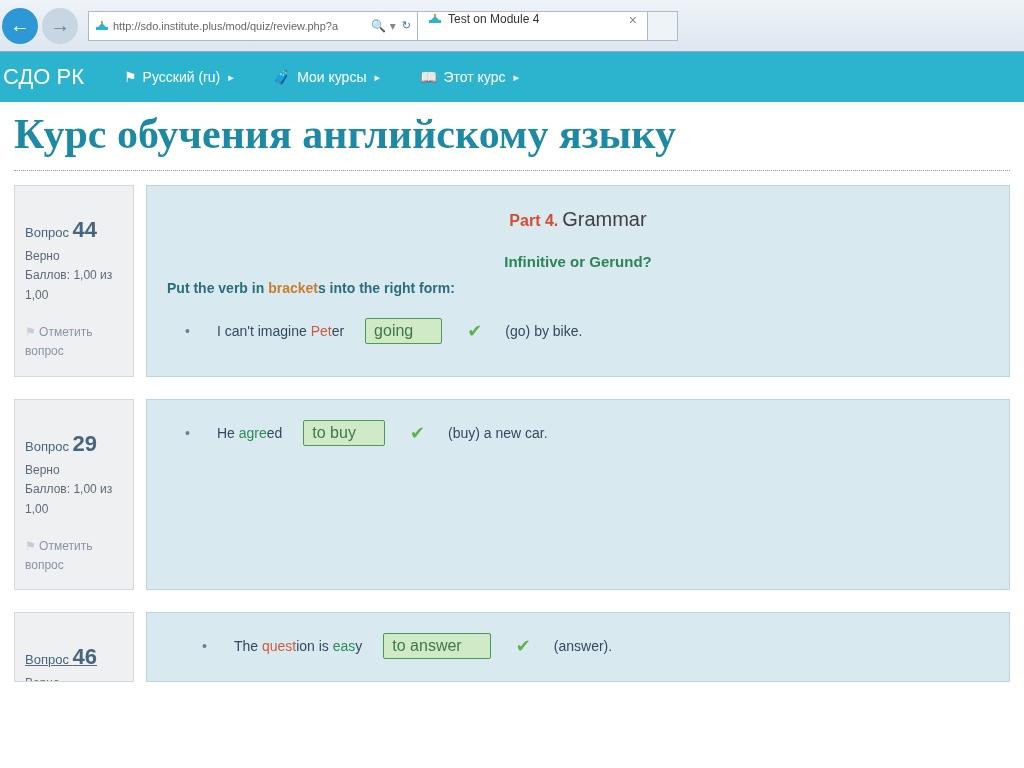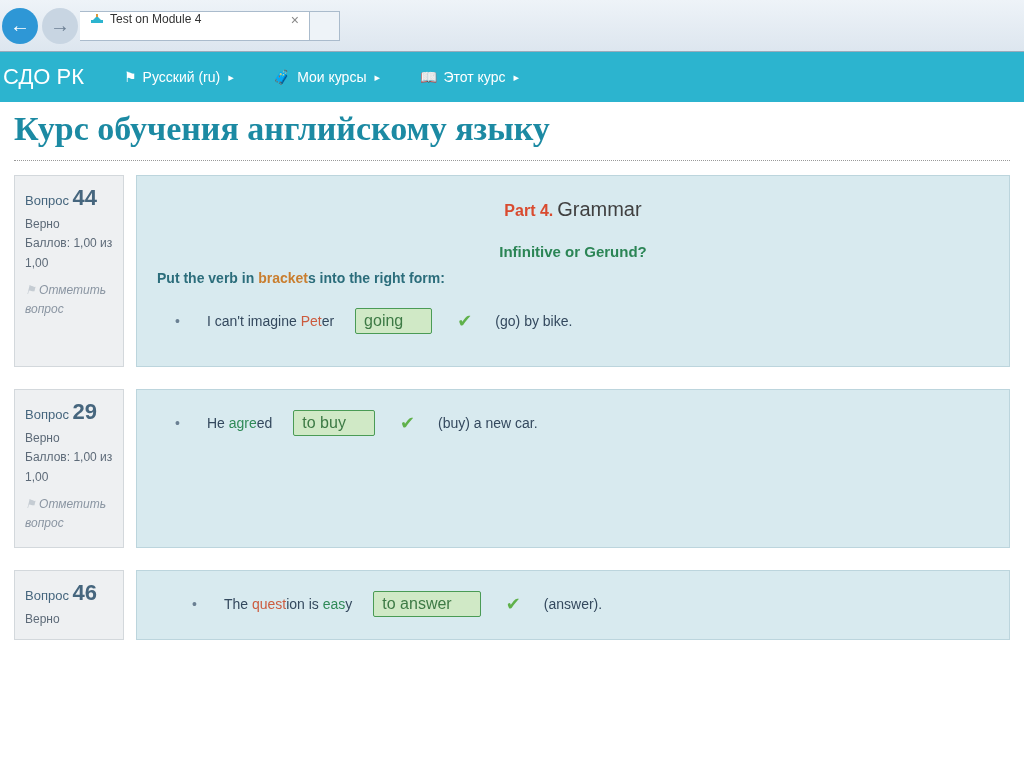--- a/index.html
+++ b/index.html
@@ -17,28 +17,28 @@
 .favicon svg { display: block; }
 
 
 .topnav { background: #2cb4cf; height: 50px; display: flex; align-items: center; padding: 0 3px; color: #fff; }
 .brand { font-size: 22px; font-weight: normal; margin-right: 40px; }
 .topnav a { color: #fff; text-decoration: none; margin-right: 40px; font-size: 14px; display: flex; align-items: center; gap: 6px; }
 .chev::after { content: "▸"; font-size: 11px; margin-left: 2px; }
 
 
 .page { padding: 8px 14px; }
-.page-title { font-family: Georgia, serif; color: #1c8aa3; font-size: 34px; font-weight: bold; margin-bottom: 12px; }
+.page-title { font-family: Georgia, serif; color: #1c8aa3; font-size: 42px; font-weight: bold; margin-bottom: 12px; }
 .hr-dotted { border: none; border-top: 1px dotted #999; margin: 6px 0 14px; }
 
 .qa-row { display: flex; gap: 12px; margin-bottom: 22px; }
-.qa-side { width: 110px; background: #eef0f2; border: 1px solid #d3d8dc; padding: 4px 10px 14px; font-size: 12px; color: #5d6a78; line-height: 1.6; }
+.qa-side { width: 120px; background: #eef0f2; border: 1px solid #d3d8dc; padding: 26px 10px 14px; font-size: 12px; color: #5d6a78; line-height: 1.6; }
 .qa-side .qn { color: #46667e; font-size: 13px; }
 .qa-side .qn b { font-size: 22px; color: #46667e; }
-.qa-side .flag { color: #8a95a2; cursor: pointer; margin-top: 8px; display: block; font-style: italic; }
+.qa-side .flag { color: #8a95a2; cursor: pointer; margin-top: 18px; display: block; }
 .qa-side .flag::before { content: "⚑ "; color: #c5ccd3; }
 
 .qa-body { flex: 1; background: #d8eaef; border: 1px solid #bcd5dd; padding: 14px 20px 24px; color: #333; font-size: 14px; min-height: 120px; }
 .part-head { text-align: center; margin: 8px 0 22px; }
 .part-head .p1 { color: #d94b2f; font-weight: bold; font-size: 16px; }
 .part-head .p2 { color: #404040; font-weight: normal; font-size: 20px; }
 .sub-head { text-align: center; color: #2b8555; font-weight: bold; margin-bottom: 10px; font-size: 15px; }
 .instruct { font-weight: bold; color: #2b6d7b; margin-bottom: 22px; }
 .instruct .br { color: #c97e2f; }
 
@@ -53,20 +53,32 @@
 </head>
 <body>
 
 <div class="browser-chrome">
   <div class="nav-btn">
       <span>←</span>
     </div>
   <div class="nav-btn fwd">
       <span>→</span>
     </div>
+  <div class="addr-wrap">
+    <span class="favicon">
+      <svg width="14" height="14" viewBox="0 0 14 14">
+          <rect x="1" y="8" width="12" height="3" fill="#2cb4cf"></rect>
+          <path d="M3 8 L7 4 L11 8 Z" fill="#2cb4cf"></path>
+          <rect x="6" y="2" width="2" height="3" fill="#d99a3d"></rect>
+        </svg>
+    </span>
+    <span>http://sdo.institute.plus/mod/quiz/review.php?a</span>
+    <span style="margin-left:auto;color:#888;font-size:12px;">🔍 ▾</span>
+    <span style="margin-left:6px;color:#3b6fb6;">↻</span>
+  </div>
   <div class="tab">
     <span class="favicon">
       <svg width="14" height="14" viewBox="0 0 14 14">
           <rect x="1" y="8" width="12" height="3" fill="#2cb4cf"></rect>
           <path d="M3 8 L7 4 L11 8 Z" fill="#2cb4cf"></path>
           <rect x="6" y="2" width="2" height="3" fill="#d99a3d"></rect>
         </svg>
     </span>
     <span>Test on Module 4</span>
     <span class="close">×</span>
@@ -129,21 +141,21 @@
       <div class="sentence">
         <span><span>He </span><span class="gre">agre</span><span>ed</span></span>
         <span class="ans">to buy</span>
         <span class="check">✔</span>
         <span>(buy) a new car.</span>
       </div>
     </div>
   </div>
 
   <div class="qa-row" style="margin-bottom:0;">
-    <div class="qa-side" style="height:70px;overflow:hidden;">
+    <div class="qa-side" style="height:70px;overflow:hidden;text-decoration:underline;">
       <div class="qn"><span>Вопрос</span> <b>46</b></div>
       <div>Верно</div>
     </div>
     <div class="qa-body" style="min-height:70px;height:70px;overflow:hidden;padding-left:37px;">
       <div class="sentence">
         <span><span>The </span><span class="pet">quest</span><span>ion is </span><span class="gre">eas</span><span>y</span></span>
         <span class="ans">to answer</span>
         <span class="check">✔</span>
         <span>(answer).</span>
       </div>

